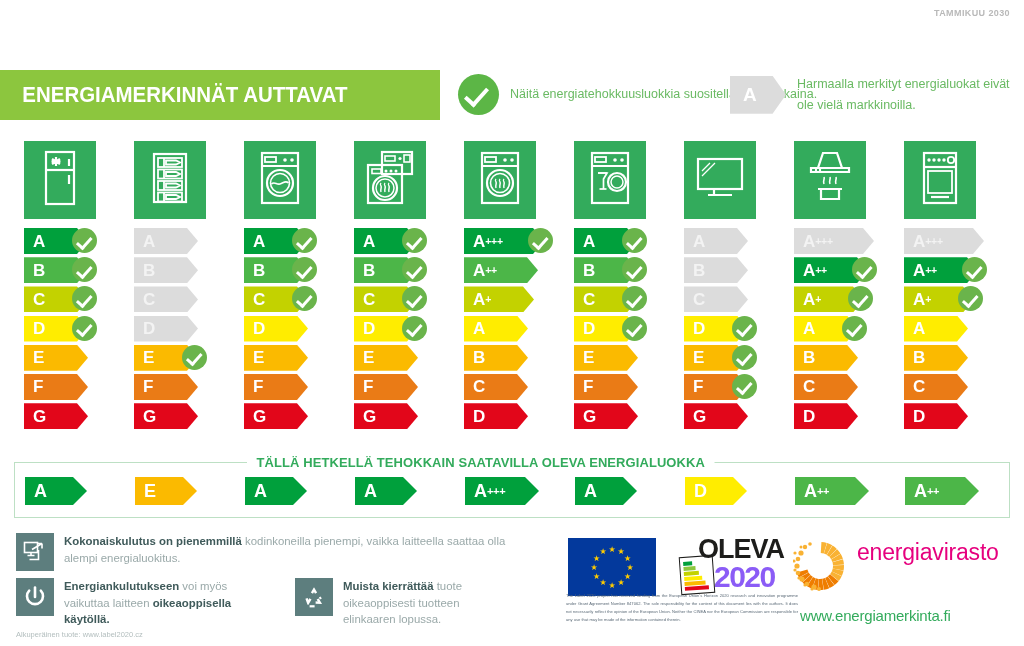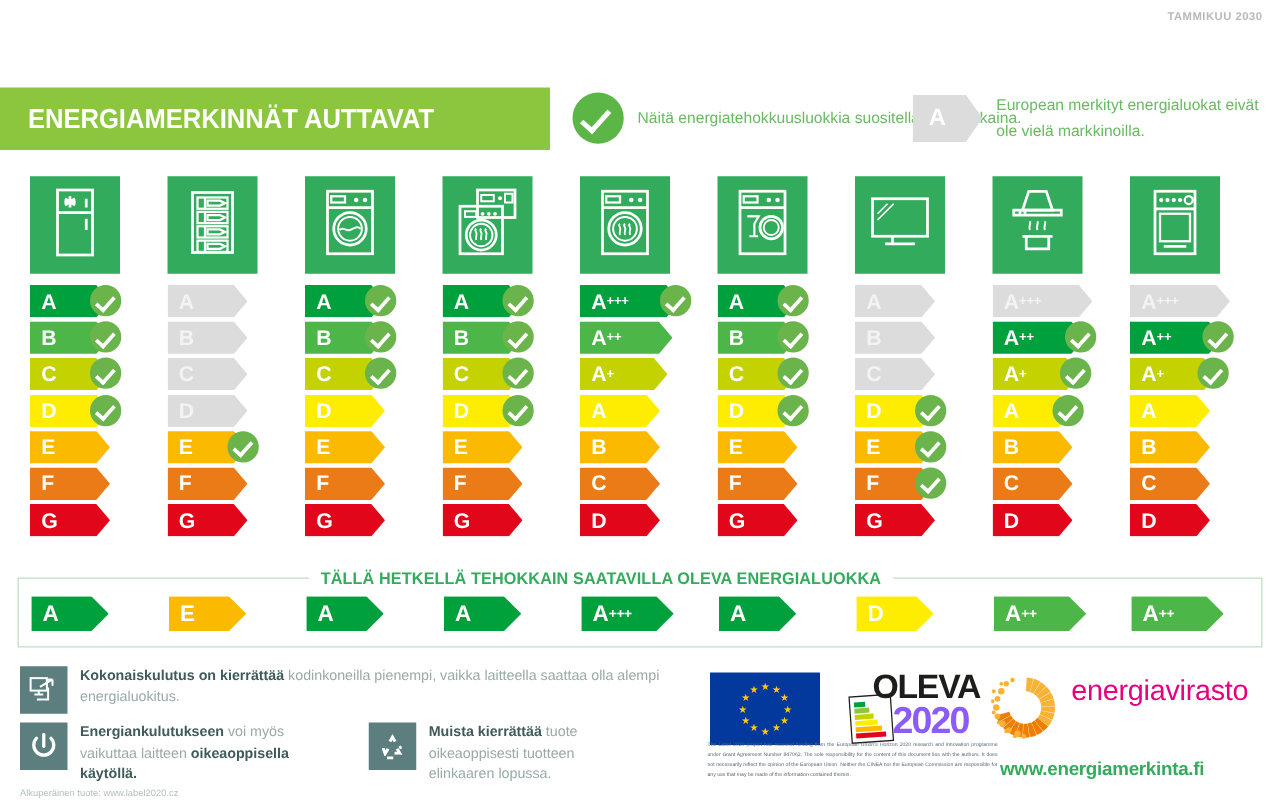--- a/index.html
+++ b/index.html
@@ -148,21 +148,21 @@
   .l2020-bar { position: absolute; left: 3px; height: 4px; width: 15px; }
   .fineprint {
     position: absolute; left: 566px; top: 592px; width: 232px;
     font-size: 4.1px; line-height: 1.95; color: #5b6a77; text-align: justify;
   }
   .ev-logo { position: absolute; left: 793px; top: 539px; display: flex; align-items: flex-start; }
   .ev-ring { width: 54px; height: 54px; position: relative; flex: none; }
   .ev-name { font-size: 23px; color: #e6007e; margin-left: 10px; letter-spacing: -.2px; }
   .ev-url {
     position: absolute; left: 800px; top: 607px;
-    font-size: 15px; font-weight: 700; color: #33ab5c; letter-spacing: -.2px;
+    font-size: 15px; font-weight: 400; color: #33ab5c; letter-spacing: -.2px;
   }
 </style>
 </head>
 <body>
 
 <div id="root">
 
   <div class="date-stamp">TAMMIKUU 2030</div>
 
 
@@ -170,21 +170,21 @@
     <h2>ENERGIAMERKINNÄT AUTTAVAT</h2>
   </div>
 
   <div class="legend legend-check">
     <div class="tick-circle"></div>
     <div class="legend-text">Näitä energiatehokkuusluokkia suositellaan tehokkaina.</div>
   </div>
 
   <div class="legend legend-gray">
     <div class="gray-arrow">A</div>
-    <div class="legend-text gray-note">European merkityt energialuokat eivät ole vielä markkinoilla.</div>
+    <div class="legend-text gray-note">Harmaalla merkityt energialuokat eivät ole vielä markkinoilla.</div>
   </div>
 
   <div class="icon-row" id="icon-row">
       <div class="icon-box" style="left: 24px;">
         <span><svg viewBox="0 0 52 58">
             <g fill="none" stroke="#fff" stroke-width="2.2">
               <rect x="12" y="3" width="28" height="52"></rect>
               <path d="M12 21h28"></path>
               <path d="M35 10v7M35 26v9"></path>
               <path d="M22 8v9M18 10l8 5M26 10l-8 5M17.5 12.5h9"></path>
@@ -584,21 +584,21 @@
   <div class="foot-item" style="left:16px; top:533px;">
     <div class="foot-icon">
       <svg viewBox="0 0 24 24" fill="none" stroke="#fff" stroke-width="1.6">
         <rect x="1.5" y="2.5" width="13" height="10"></rect>
         <path d="M4.5 15.5h7M8 12.5v3"></path>
         <path d="M9 9.5L19 3.5M19 3.5h-5M19 3.5v5"></path>
         <path d="M15.5 10v9.5h-9"></path>
       </svg>
     </div>
     <div class="foot-text">
-      <b>Kokonaiskulutus on kierrättää</b><span> kodinkoneilla pienempi, vaikka laitteella saattaa olla alempi energialuokitus.</span>
+      <b>Kokonaiskulutus on pienemmillä</b><span> kodinkoneilla pienempi, vaikka laitteella saattaa olla alempi energialuokitus.</span>
     </div>
   </div>
 
   <div class="foot-item" style="left:16px; top:578px;">
     <div class="foot-icon">
       <svg viewBox="0 0 24 24" fill="none" stroke="#fff" stroke-width="2.6" stroke-linecap="round">
         <path d="M12 2.5v9.5"></path>
         <path d="M6.2 5.6a8 8 0 1 0 11.6 0"></path>
       </svg>
     </div>

